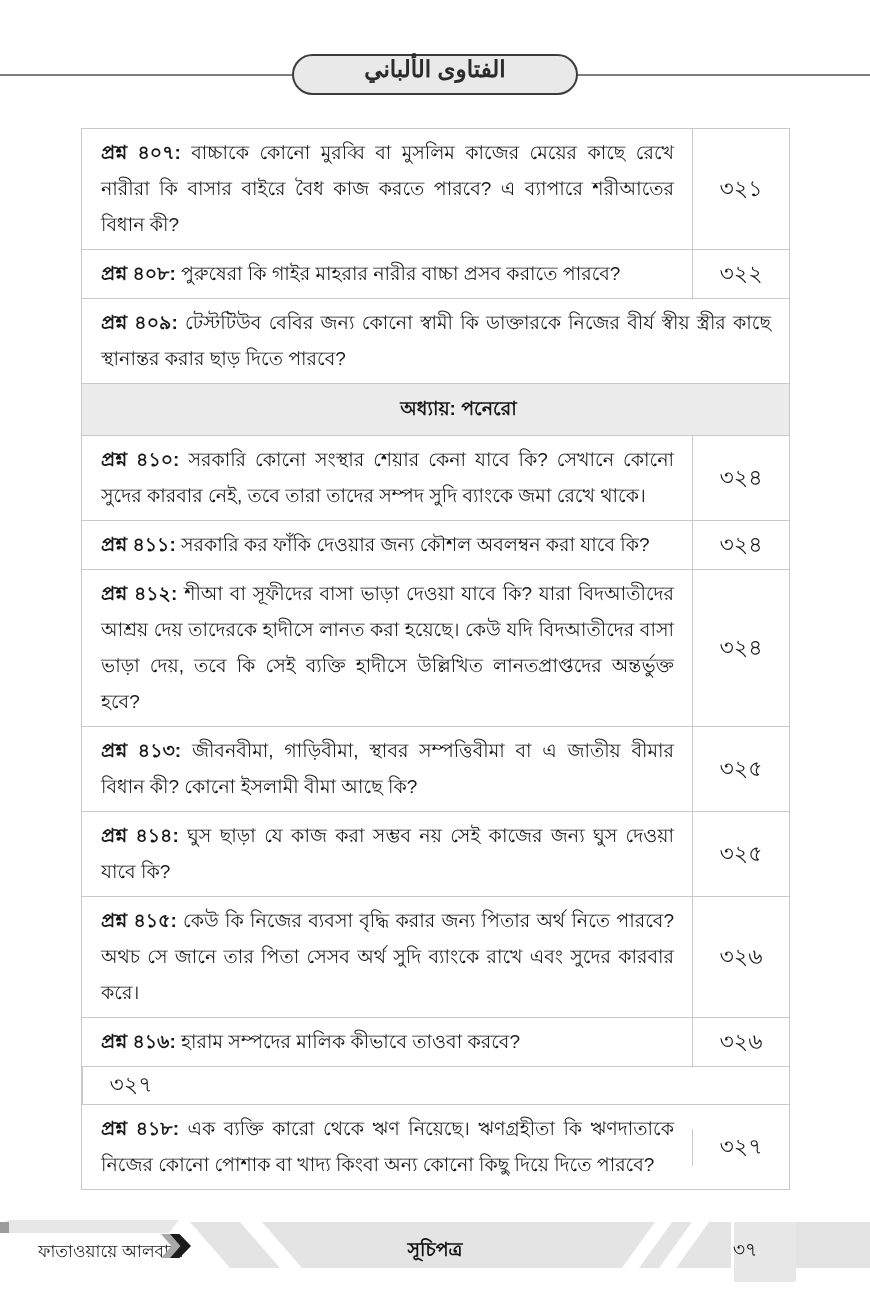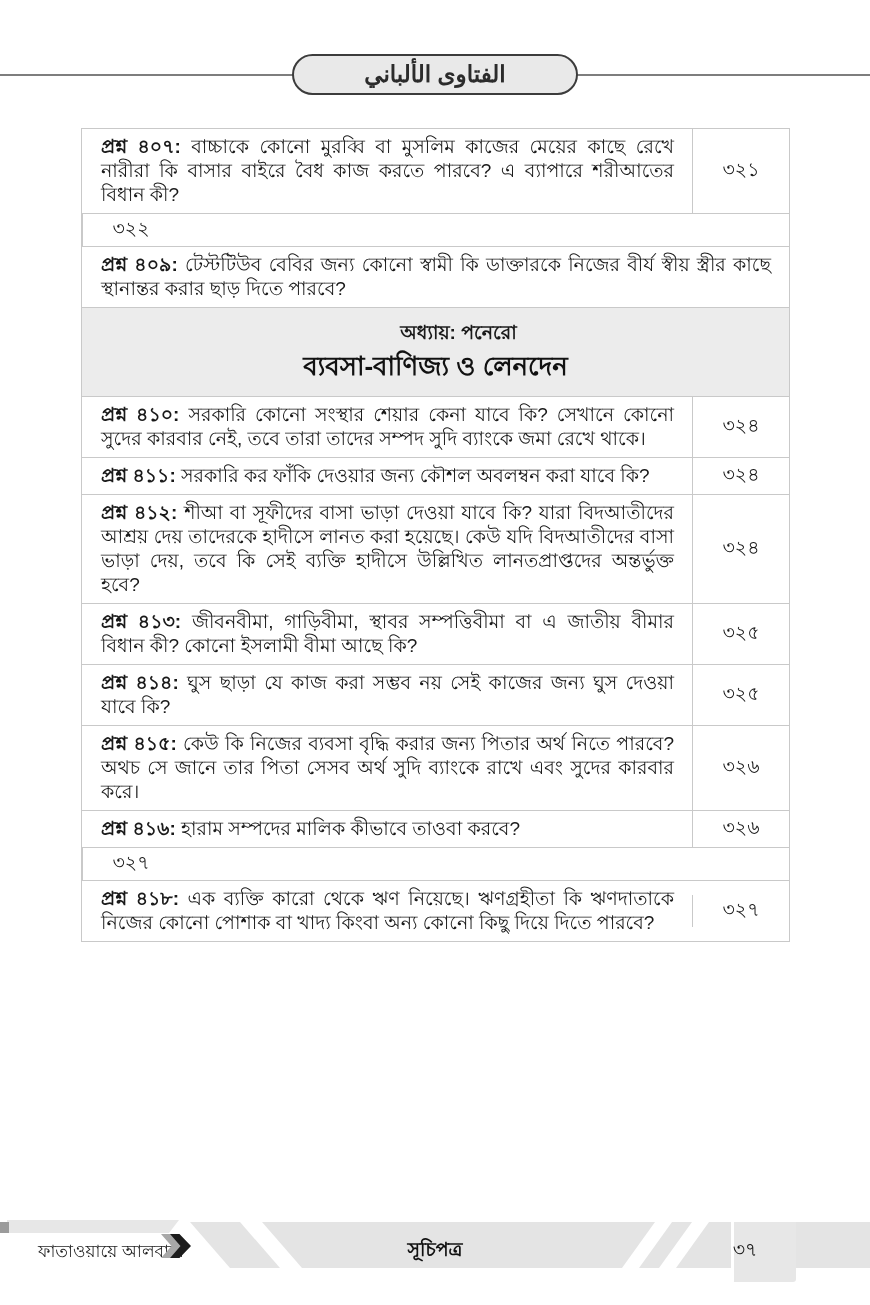--- a/index.html
+++ b/index.html
@@ -8,39 +8,39 @@
     font-family:"Liberation Sans", sans-serif;color:#191919;
     -webkit-font-smoothing:antialiased;
   }
   .page{position:absolute;inset:0;overflow:hidden;background:#ffffff;}
 
   
   .top-rule{position:absolute;top:74px;left:0;width:870px;height:2px;background:#7e7e7e;}
   .pill{
     position:absolute;top:54px;left:292px;width:286px;height:41px;box-sizing:border-box;
     background:#e9e9e9;border:2px solid #3c3c3c;border-radius:22px;
-    display:flex;align-items:center;justify-content:center;
+    display:flex;align-items:flex-start;justify-content:center;
   }
   .pill-text{font-size:23px;color:#2b2b2b;letter-spacing:1px;font-weight:600;}
 
   
   .toc{
     position:absolute;top:128px;left:81px;width:709px;box-sizing:border-box;
     border:1px solid #c9c9c9;background:#fff;
   }
   .toc-row{display:flex;border-bottom:1px solid #c9c9c9;}
   .toc-row:last-child{border-bottom:none;align-items:center;}
   .q-cell{
-    flex:1;padding:6px 18px 6px 19px;font-size:19px;line-height:24px;
+    flex:1;padding:6px 18px 6px 19px;font-size:19px;line-height:36px;
     text-align:justify;color:#191919;
   }
   .q-label{font-weight:700;}
   .page-cell{
     flex:none;width:97px;border-left:1px solid #c9c9c9;box-sizing:border-box;
-    display:flex;align-items:center;justify-content:center;font-size:19px;color:#191919;
+    display:flex;align-items:center;justify-content:center;font-size:22px;color:#191919;
   }
   .chapter-row{
     background:#ececec;border-bottom:1px solid #c9c9c9;
     text-align:center;padding:10px 0 11px;
   }
   .chapter-sub{font-size:19px;font-weight:600;line-height:30px;color:#1a1a1a;margin-left:46px;}
   .chapter-title{font-size:26px;font-weight:800;line-height:37px;color:#111;}
 
   
   .footer{position:absolute;left:0;top:1216px;width:870px;height:80px;}
@@ -79,28 +79,28 @@
   <div class="pill">
     <span class="pill-text">الفتاوى الألباني</span>
   </div>
 
   <div class="toc">
       <div class="toc-row">
         <div class="q-cell"><span class="q-label">প্রশ্ন ৪০৭:</span> <span class="q-text">বাচ্চাকে কোনো মুরব্বি বা মুসলিম কাজের মেয়ের কাছে রেখে নারীরা কি বাসার বাইরে বৈধ কাজ করতে পারবে? এ ব্যাপারে শরীআতের বিধান কী?</span></div>
         <div class="page-cell">৩২১</div>
       </div>
       <div class="toc-row">
+        <div class="q-cell"><span class="q-label">প্রশ্ন ৪০৮:</span> <span class="q-text">পুরুষেরা কি গাইর মাহরার নারীর বাচ্চা প্রসব করাতে পারবে?</span></div>
         <div class="page-cell">৩২২</div>
       </div>
       <div class="toc-row">
         <div class="q-cell"><span class="q-label">প্রশ্ন ৪০৯:</span> <span class="q-text">টেস্টটিউব বেবির জন্য কোনো স্বামী কি ডাক্তারকে নিজের বীর্য স্বীয় স্ত্রীর কাছে স্থানান্তর করার ছাড় দিতে পারবে?</span></div>
       </div>
       <div class="chapter-row">
         <div class="chapter-sub">অধ্যায়: পনেরো</div>
-        <div class="chapter-title">ব্যবসা-বাণিজ্য ও লেনদেন</div>
       </div>
       <div class="toc-row">
         <div class="q-cell"><span class="q-label">প্রশ্ন ৪১০:</span> <span class="q-text">সরকারি কোনো সংস্থার শেয়ার কেনা যাবে কি? সেখানে কোনো সুদের কারবার নেই, তবে তারা তাদের সম্পদ সুদি ব্যাংকে জমা রেখে থাকে।</span></div>
         <div class="page-cell">৩২৪</div>
       </div>
       <div class="toc-row">
         <div class="q-cell"><span class="q-label">প্রশ্ন ৪১১:</span> <span class="q-text">সরকারি কর ফাঁকি দেওয়ার জন্য কৌশল অবলম্বন করা যাবে কি?</span></div>
         <div class="page-cell">৩২৪</div>
       </div>
       <div class="toc-row">

